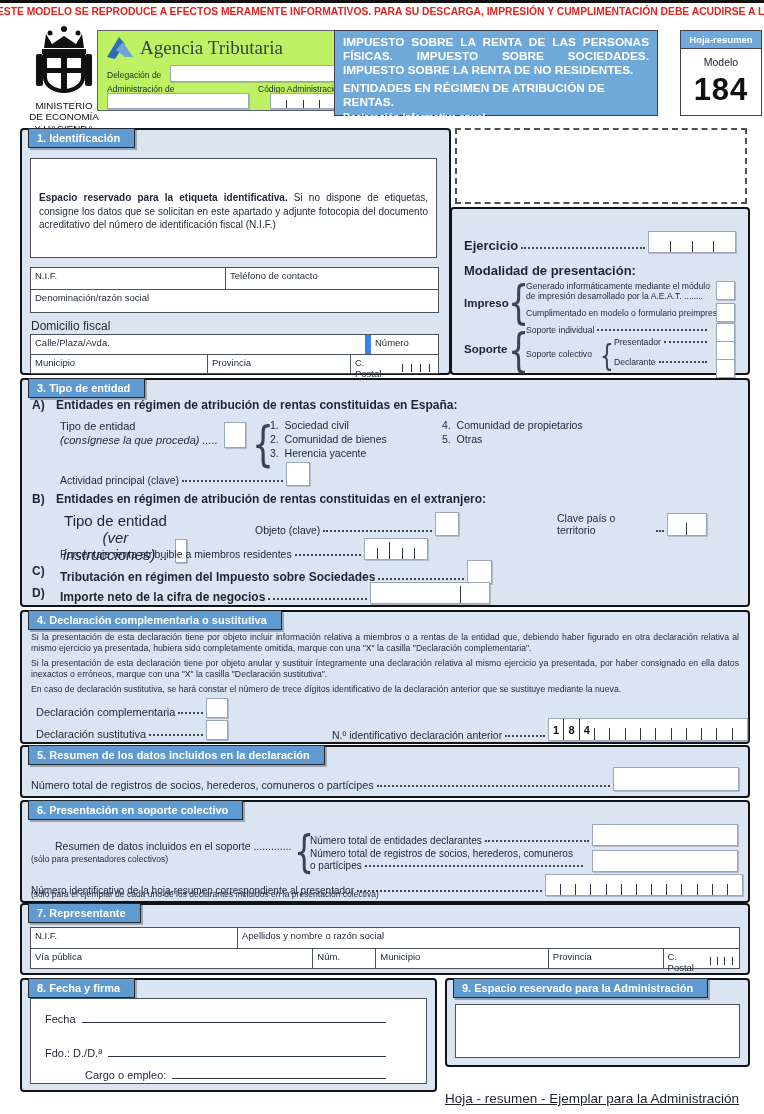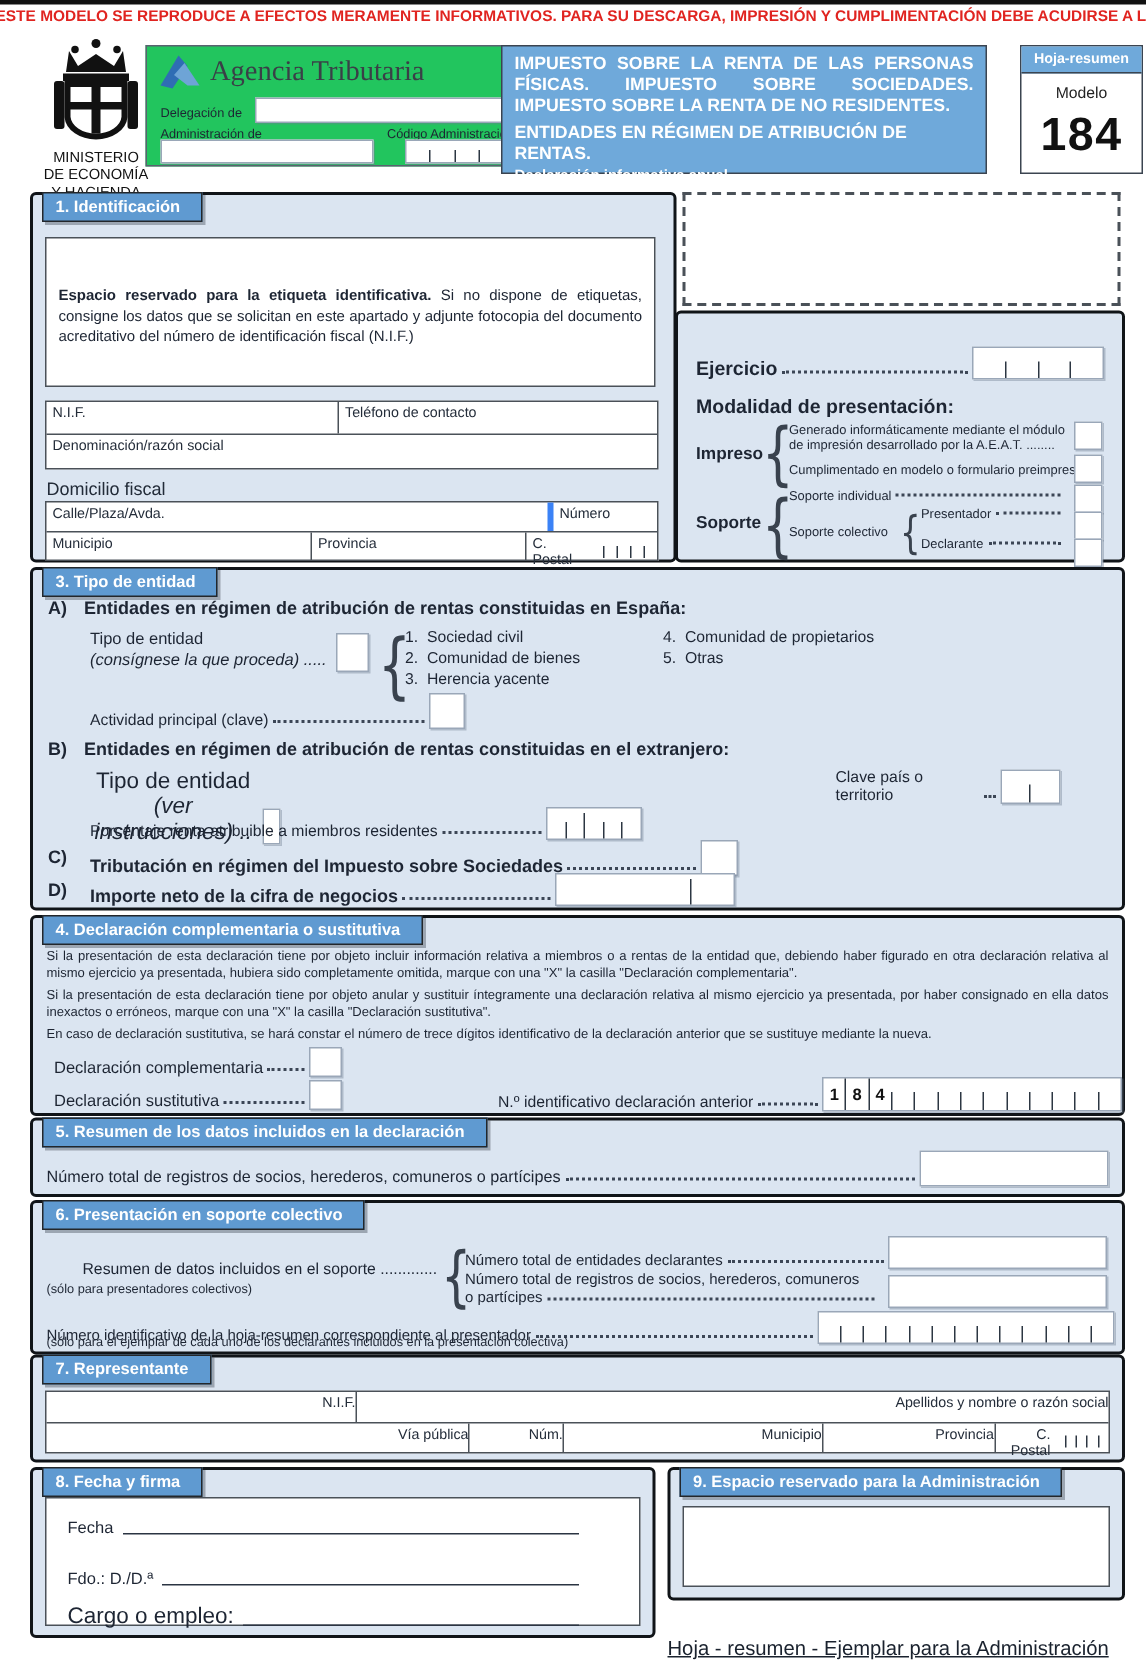--- a/index.html
+++ b/index.html
@@ -46,21 +46,21 @@
       <rect x="15" y="44" width="38" height="5"></rect>
     </g>
   </svg>
 </div>
 <div class="abs" style="left:10px;top:100px;width:108px;text-align:center;font-size:9.8px;line-height:1.15;color:#111;">
   <div>MINISTERIO</div>
   <div>DE ECONOMÍA</div>
   <div>Y HACIENDA</div>
 </div>
 
-<div class="abs" style="left:97px;top:30px;width:249px;height:79px;background:#22c55e;border:1.5px solid #5a6270;">
+<div class="abs" style="left:97px;top:30px;width:249px;height:79px;background:#bef264;border:1.5px solid #5a6270;">
   <span class="abs" style="left:8px;top:5px;">
     <svg width="28" height="24" viewBox="0 0 28 24">
       <path d="M1 21 L13 1 L19 8 L9 23 Z" fill="#2f6db4"></path>
       <path d="M10 14 L17 6 L27 21 L19 21 Z" fill="#6ea4d6"></path>
     </svg>
   </span>
   <span class="abs" style="left:42px;top:6px;font-family:'Liberation Serif',serif;font-size:19px;color:#3a3f47;">Agencia Tributaria</span>
   <span class="abs" style="left:9px;top:39px;font-size:8.5px;">Delegación de</span>
   <span class="field abs" style="left:72px;top:34px;width:168px;height:15px;"></span>
   <span class="abs" style="left:9px;top:53px;font-size:8.5px;">Administración de</span>
@@ -94,21 +94,21 @@
   <div class="whitebox abs" style="left:8px;top:137px;width:407px;height:44px;">
     <div style="height:21px;border-bottom:1px solid #4a5158;display:flex;">
       <div class="celllbl" style="width:190px;border-right:1px solid #4a5158;">N.I.F.</div>
       <div class="celllbl" style="flex:1;">Teléfono de contacto</div>
     </div>
     <div class="celllbl" style="height:21px;">Denominación/razón social</div>
   </div>
   <div class="abs" style="left:9px;top:189px;font-size:12px;color:#222b38;">Domicilio fiscal</div>
   <div class="whitebox abs" style="left:8px;top:204px;width:407px;height:38px;">
     <div style="height:19px;border-bottom:1px solid #4a5158;display:flex;">
-      <div class="celllbl" style="width:330px;border-right:4px solid #3b82f6;">Calle/Plaza/Avda.</div>
+      <div class="celllbl" style="width:330px;border-right:6px solid #3b82f6;">Calle/Plaza/Avda.</div>
       <div class="celllbl" style="flex:1;">Número</div>
     </div>
     <div style="height:19px;display:flex;">
       <div class="celllbl" style="width:172px;border-right:1px solid #4a5158;">Municipio</div>
       <div class="celllbl" style="width:138px;border-right:1px solid #4a5158;">Provincia</div>
       <div class="celllbl" style="flex:1;display:flex;">
         <span>C. Postal</span>
         <span class="seg" style="border:none;box-shadow:none;background:transparent;width:48px;height:15px;margin-left:4px;">
             <i></i>
             <i></i>
@@ -186,20 +186,25 @@
     <span style="font-size:10.5px;">Actividad principal (clave)</span>
     <span class="dots"></span>
     <span class="field" style="width:22px;height:22px;"></span>
   </div>
   <div class="abs blbl" style="left:10px;top:112px;">B)</div>
   <div class="abs blbl" style="left:34px;top:112px;">Entidades en régimen de atribución de rentas constituidas en el extranjero:</div>
   <div class="frow" style="left:38px;top:132px;width:127px;">
     <span style="font-size:15px;text-align:center;"><span>Tipo de entidad</span> <i>(ver instrucciones) ..</i></span>
     <span class="field" style="width:22px;height:22px;margin-left:4px;"></span>
   </div>
+  <div class="frow" style="left:233px;top:132px;width:204px;">
+    <span style="font-size:10.5px;">Objeto (clave)</span>
+    <span class="dots"></span>
+    <span class="field" style="width:22px;height:22px;"></span>
+  </div>
   <div class="frow" style="left:535px;top:132px;width:150px;">
     <span style="font-size:10.5px;">Clave país o territorio</span>
     <span class="dots"></span>
     <span class="seg" style="width:40px;height:21px;">
         <i></i>
         <i></i>
       </span>
   </div>
   <div class="frow" style="left:38px;top:158px;width:368px;">
     <span style="font-size:10.5px;">Porcentaje renta atribuible a miembros residentes</span>
@@ -309,21 +314,21 @@
         <i></i>
         <i></i>
         <i></i>
         <i></i>
         <i></i>
       </span>
   </div>
   <div class="abs" style="left:9px;top:87px;font-size:8.5px;">(sólo para el ejemplar de cada uno de los declarantes incluidos en la presentación colectiva)</div>
 </div>
 
-<div class="panel" style="left:20px;top:903px;width:726px;height:68px;text-align:right;">
+<div class="panel" style="left:20px;top:903px;width:726px;height:68px;">
   <div class="tab">7. Representante</div>
   <div class="whitebox abs" style="left:8px;top:22px;width:708px;height:40px;">
     <div style="height:20px;border-bottom:1px solid #4a5158;display:flex;">
       <div class="celllbl" style="width:202px;border-right:1px solid #4a5158;">N.I.F.</div>
       <div class="celllbl" style="flex:1;">Apellidos y nombre o razón social</div>
     </div>
     <div style="height:19px;display:flex;">
       <div class="celllbl" style="width:278px;border-right:1px solid #4a5158;">Vía pública</div>
       <div class="celllbl" style="width:58px;border-right:1px solid #4a5158;">Núm.</div>
       <div class="celllbl" style="width:168px;border-right:1px solid #4a5158;">Municipio</div>
@@ -347,21 +352,21 @@
   <div class="whitebox abs" style="left:8px;top:18px;width:395px;height:84px;">
     <div style="display:flex;align-items:flex-end;margin:14px 40px 0 14px;">
       <span style="font-size:11px;">Fecha</span>
       <span class="sigline"></span>
     </div>
     <div style="display:flex;align-items:flex-end;margin:22px 40px 0 14px;">
       <span style="font-size:11px;">Fdo.: D./D.ª</span>
       <span class="sigline"></span>
     </div>
     <div style="display:flex;align-items:flex-end;margin:10px 40px 0 14px;">
-      <span style="font-size:15px;">Cargo o empleo:</span>
+      <span style="font-size:11px;margin-left:40px;">Cargo o empleo:</span>
       <span class="sigline"></span>
     </div>
   </div>
 </div>
 
 <div class="panel" style="left:445px;top:978px;width:301px;height:85px;">
   <div class="tab">9. Espacio reservado para la Administración</div>
   <div class="whitebox abs" style="left:8px;top:24px;width:283px;height:52px;"></div>
 </div>
 

